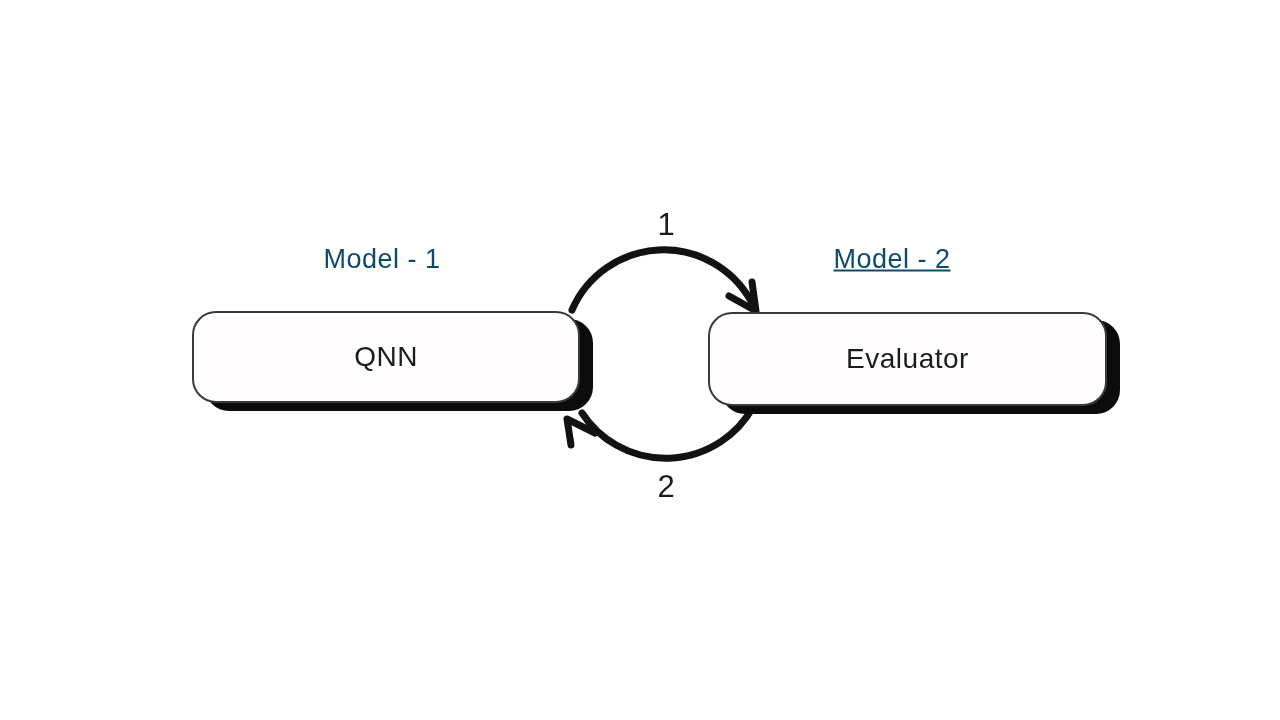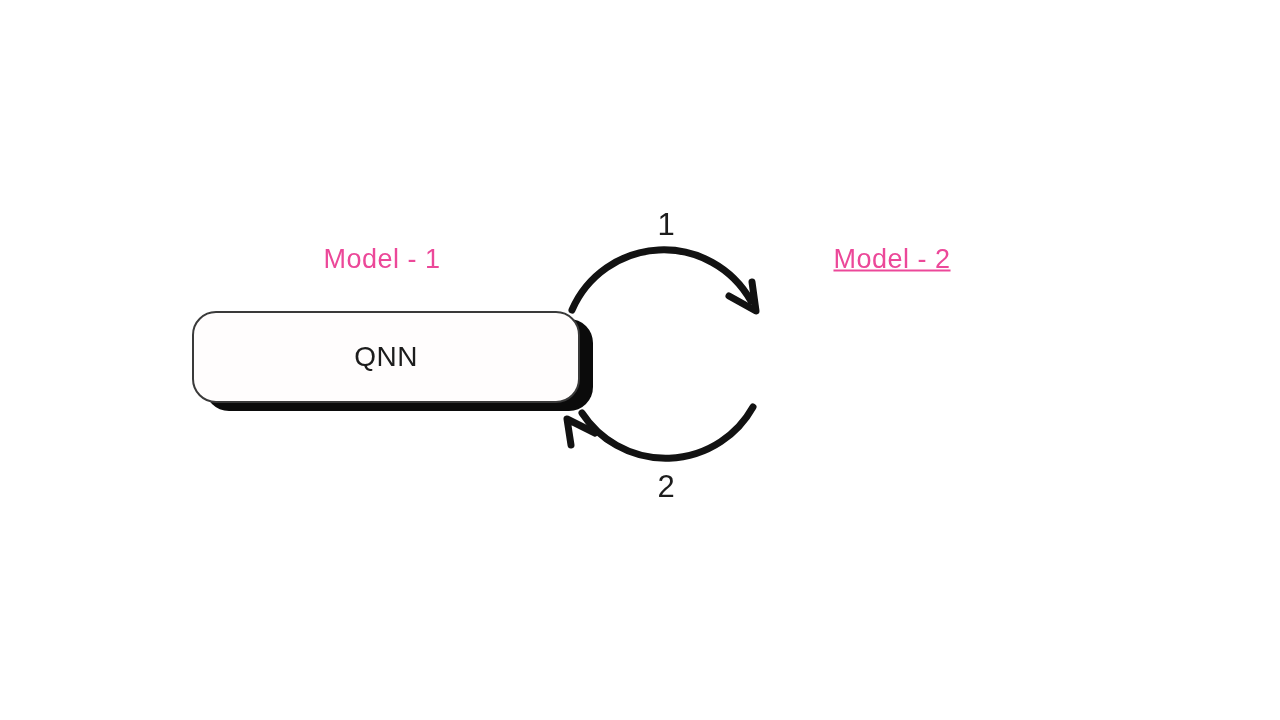--- a/index.html
+++ b/index.html
@@ -61,21 +61,21 @@
     top: 312px;
     width: 395px;
     height: 90px;
   }
   .caption {
     position: absolute;
     transform: translate(-50%, -50%);
     font-size: 27px;
     letter-spacing: 0.5px;
     white-space: nowrap;
-    color: #ec4899;
+    color: #0c4a6e;
   }
   .caption-model1 { left: 382px; top: 259px; }
   .caption-model2 { left: 892px; top: 259px; text-decoration: underline; }
   .num-label {
     position: absolute;
     transform: translate(-50%, -50%);
     font-size: 31px;
     color: #1c1c1c;
   }
   .num-top { left: 666px; top: 225px; }
@@ -96,18 +96,21 @@
   </svg>
 
   <div class="caption caption-model1">Model - 1</div>
 
   <div class="caption caption-model2">Model - 2</div>
 
   <div class="node node-qnn">
     <span>QNN</span>
   </div>
 
+  <div class="node node-evaluator">
+    <span>Evaluator</span>
+  </div>
 
   <div class="num-label num-top">1</div>
 
   <div class="num-label num-bottom">2</div>
 
 </div>
 
 </body></html>

